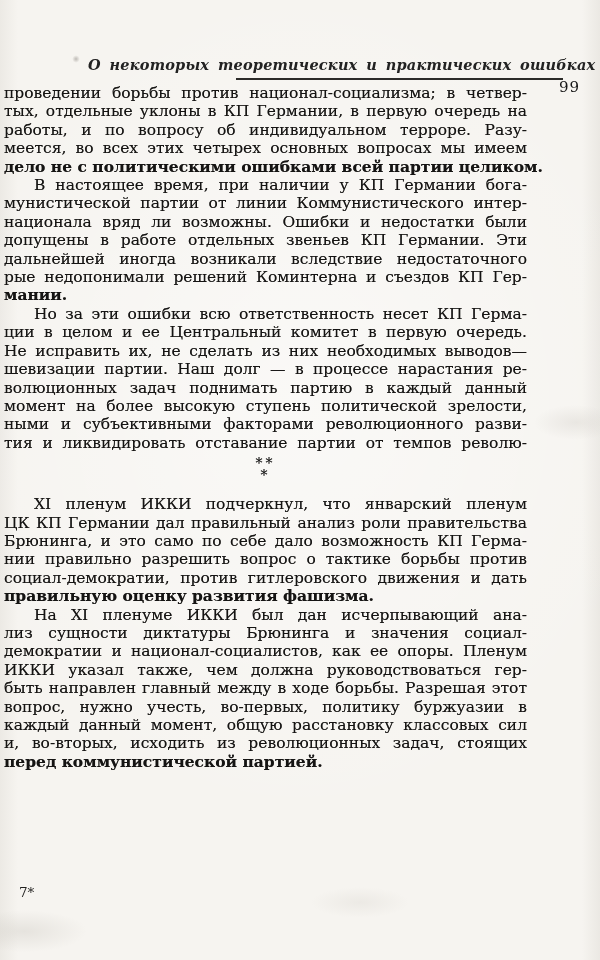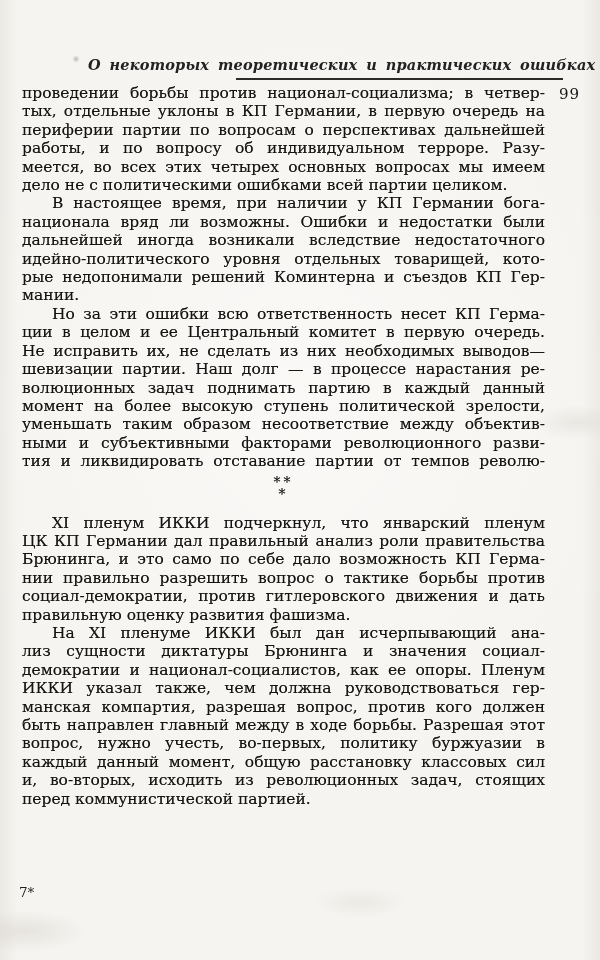--- a/index.html
+++ b/index.html
@@ -26,35 +26,35 @@
     font-size:14.5px;line-height:19px;
     letter-spacing:0.2px;word-spacing:3.5px;
     white-space:nowrap;
     color:#222;
   }
   .header-rule{
     position:absolute;top:78px;left:236px;width:327px;height:2px;
     background:#2c2b29;
   }
   .page-number{
-    position:absolute;top:85px;left:559px;
+    position:absolute;top:78px;left:559px;
     font-size:15px;letter-spacing:1px;color:#161616;
   }
   .body-text{
-    position:absolute;top:84px;left:22px;width:523px;
+    position:absolute;top:84px;left:4px;width:523px;
     font-size:15.5px;color:#151413;
     text-shadow:0 0 0.35px rgba(40,38,35,0.6);
   }
   .line{
     line-height:18.4px;
     text-align:justify;text-align-last:justify;
     white-space:nowrap;
   }
   .line.indent{text-indent:30px;}
-  .line.end{text-align-last:left;}
+  .line.end{text-align-last:left;font-weight:bold;}
   .separator{
     height:38px;padding-top:5px;
     text-align:center;
     font-size:14px;line-height:12px;
     color:#1c1c1c;
   }
   .separator .ast{display:block;letter-spacing:3px;}
   .printers-mark{
     position:absolute;top:884px;left:19px;
     font-size:13.5px;color:#201f1e;
@@ -63,54 +63,52 @@
 </head>
 <body>
 
 <div class="page">
   <div class="running-header">О некоторых теоретических и практических ошибках КП Германии</div>
   <div class="header-rule"></div>
   <div class="page-number">99</div>
   <div class="body-text">
       <div class="line">проведении борьбы против национал-социализма; в четвер-</div>
       <div class="line">тых, отдельные уклоны в КП Германии, в первую очередь на</div>
-      <div class="line">периферии партии по вопросам о перспективах дальнейшей</div>
       <div class="line">работы, и по вопросу об индивидуальном терроре. Разу-</div>
       <div class="line">меется, во всех этих четырех основных вопросах мы имеем</div>
       <div class="line end">дело не с политическими ошибками всей партии целиком.</div>
       <div class="line indent">В настоящее время, при наличии у КП Германии бога-</div>
+      <div class="line">мунистической партии от линии Коммунистического интер-</div>
       <div class="line">национала вряд ли возможны. Ошибки и недостатки были</div>
+      <div class="line">допущены в работе отдельных звеньев КП Германии. Эти</div>
       <div class="line">дальнейшей иногда возникали вследствие недостаточного</div>
-      <div class="line">идейно-политического уровня отдельных товарищей, кото-</div>
       <div class="line">рые недопонимали решений Коминтерна и съездов КП Гер-</div>
       <div class="line end">мании.</div>
       <div class="line indent">Но за эти ошибки всю ответственность несет КП Герма-</div>
       <div class="line">ции в целом и ее Центральный комитет в первую очередь.</div>
       <div class="line">Не исправить их, не сделать из них необходимых выводов—</div>
       <div class="line">шевизации партии. Наш долг — в процессе нарастания ре-</div>
       <div class="line">волюционных задач поднимать партию в каждый данный</div>
       <div class="line">момент на более высокую ступень политической зрелости,</div>
-      <div class="line">уменьшать таким образом несоответствие между объектив-</div>
       <div class="line">ными и субъективными факторами революционного разви-</div>
       <div class="line">тия и ликвидировать отставание партии от темпов револю-</div>
       <div class="separator">
         <span class="ast">**</span>
         <span class="ast">*</span>
       </div>
       <div class="line indent">XI пленум ИККИ подчеркнул, что январский пленум</div>
       <div class="line">ЦК КП Германии дал правильный анализ роли правительства</div>
       <div class="line">Брюнинга, и это само по себе дало возможность КП Герма-</div>
       <div class="line">нии правильно разрешить вопрос о тактике борьбы против</div>
       <div class="line">социал-демократии, против гитлеровского движения и дать</div>
       <div class="line end">правильную оценку развития фашизма.</div>
       <div class="line indent">На XI пленуме ИККИ был дан исчерпывающий ана-</div>
       <div class="line">лиз сущности диктатуры Брюнинга и значения социал-</div>
       <div class="line">демократии и национал-социалистов, как ее опоры. Пленум</div>
       <div class="line">ИККИ указал также, чем должна руководствоваться гер-</div>
-      <div class="line">манская компартия, разрешая вопрос, против кого должен</div>
       <div class="line">быть направлен главный между в ходе борьбы. Разрешая этот</div>
       <div class="line">вопрос, нужно учесть, во-первых, политику буржуазии в</div>
       <div class="line">каждый данный момент, общую расстановку классовых сил</div>
       <div class="line">и, во-вторых, исходить из революционных задач, стоящих</div>
       <div class="line end">перед коммунистической партией.</div>
     </div>
   <div class="printers-mark">7*</div>
 </div>
 
 </body></html>

